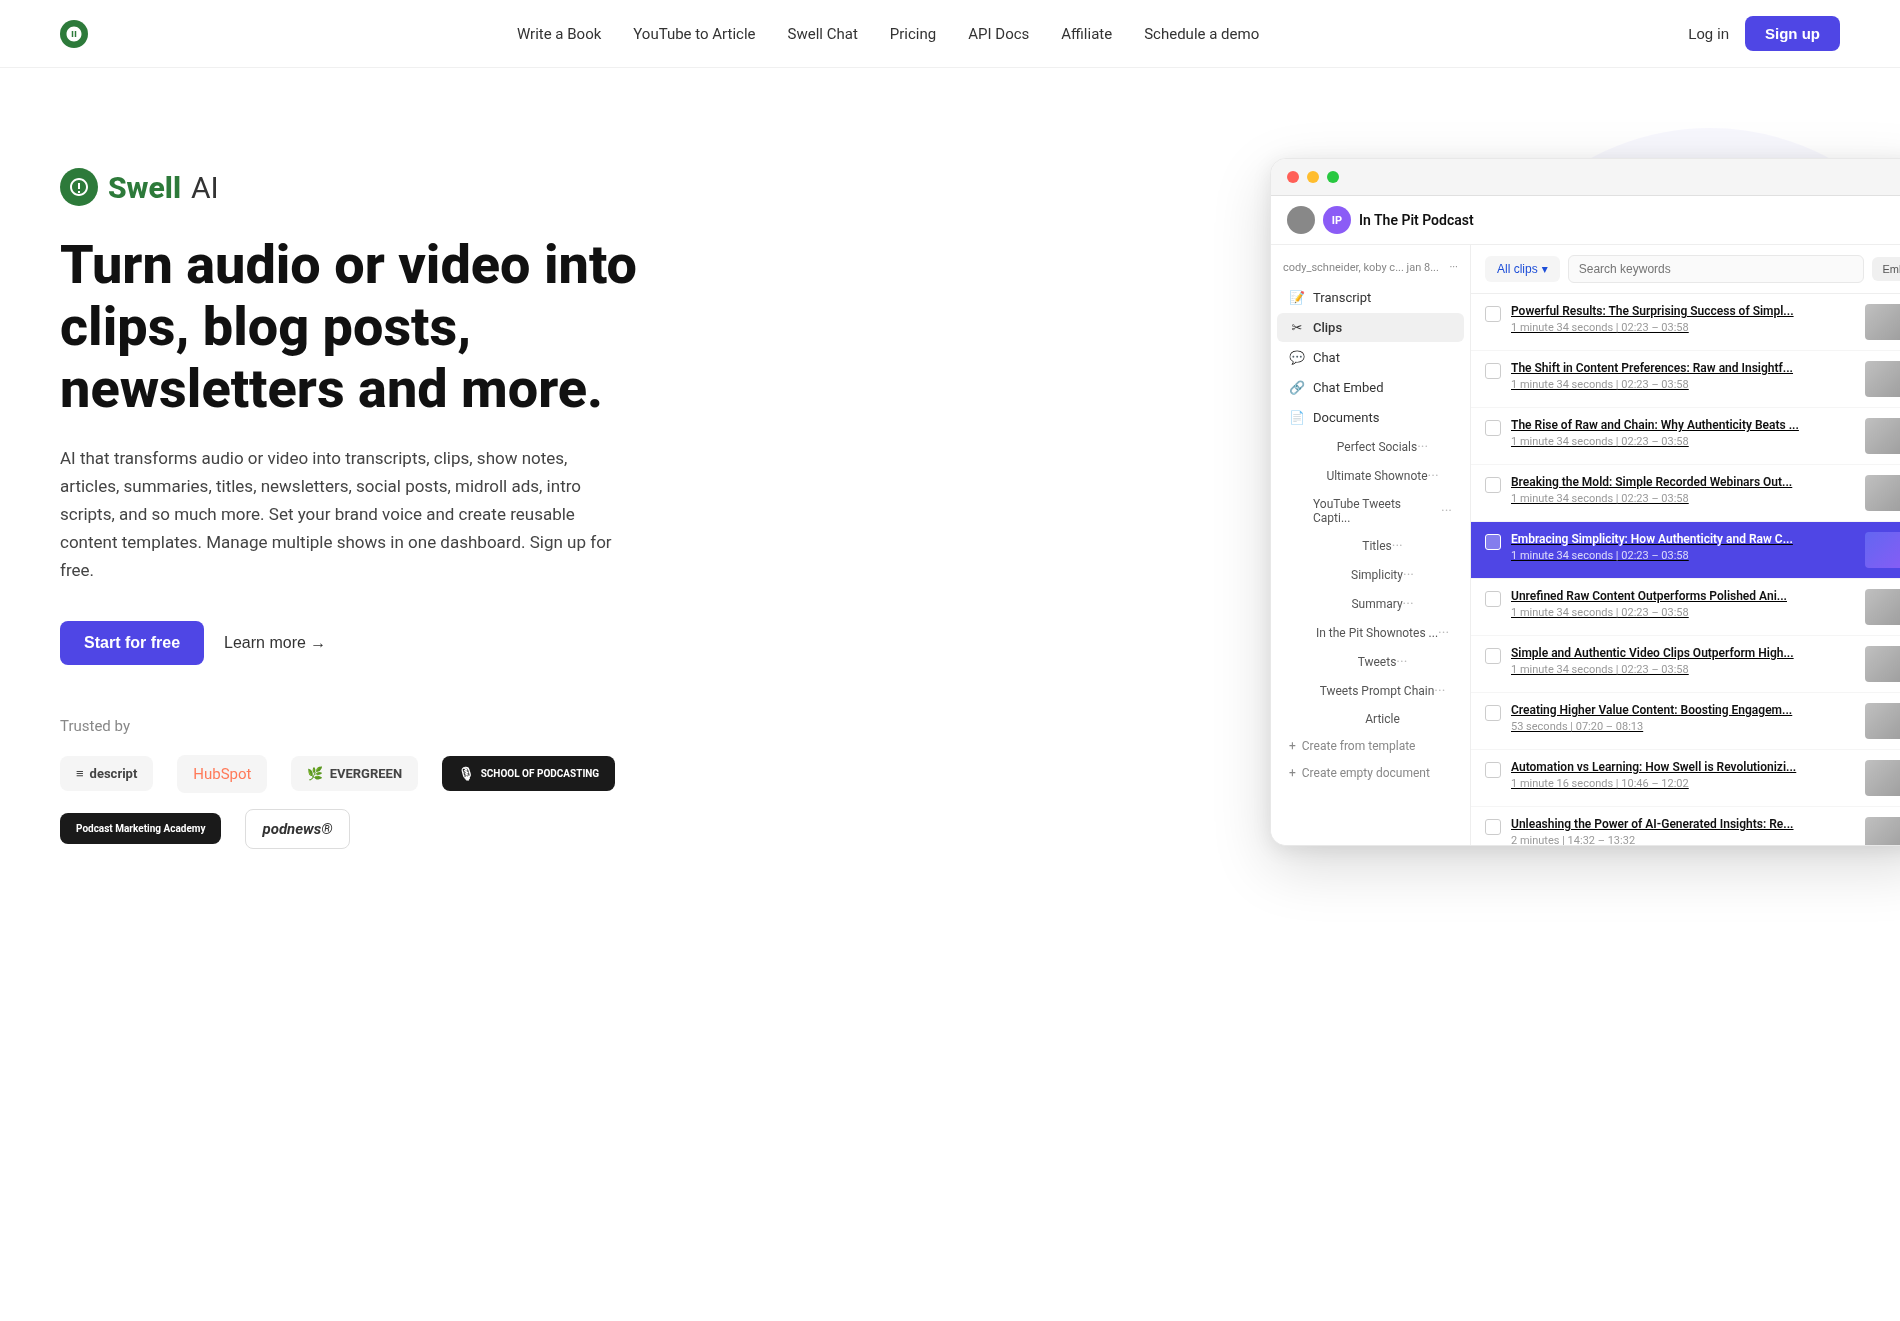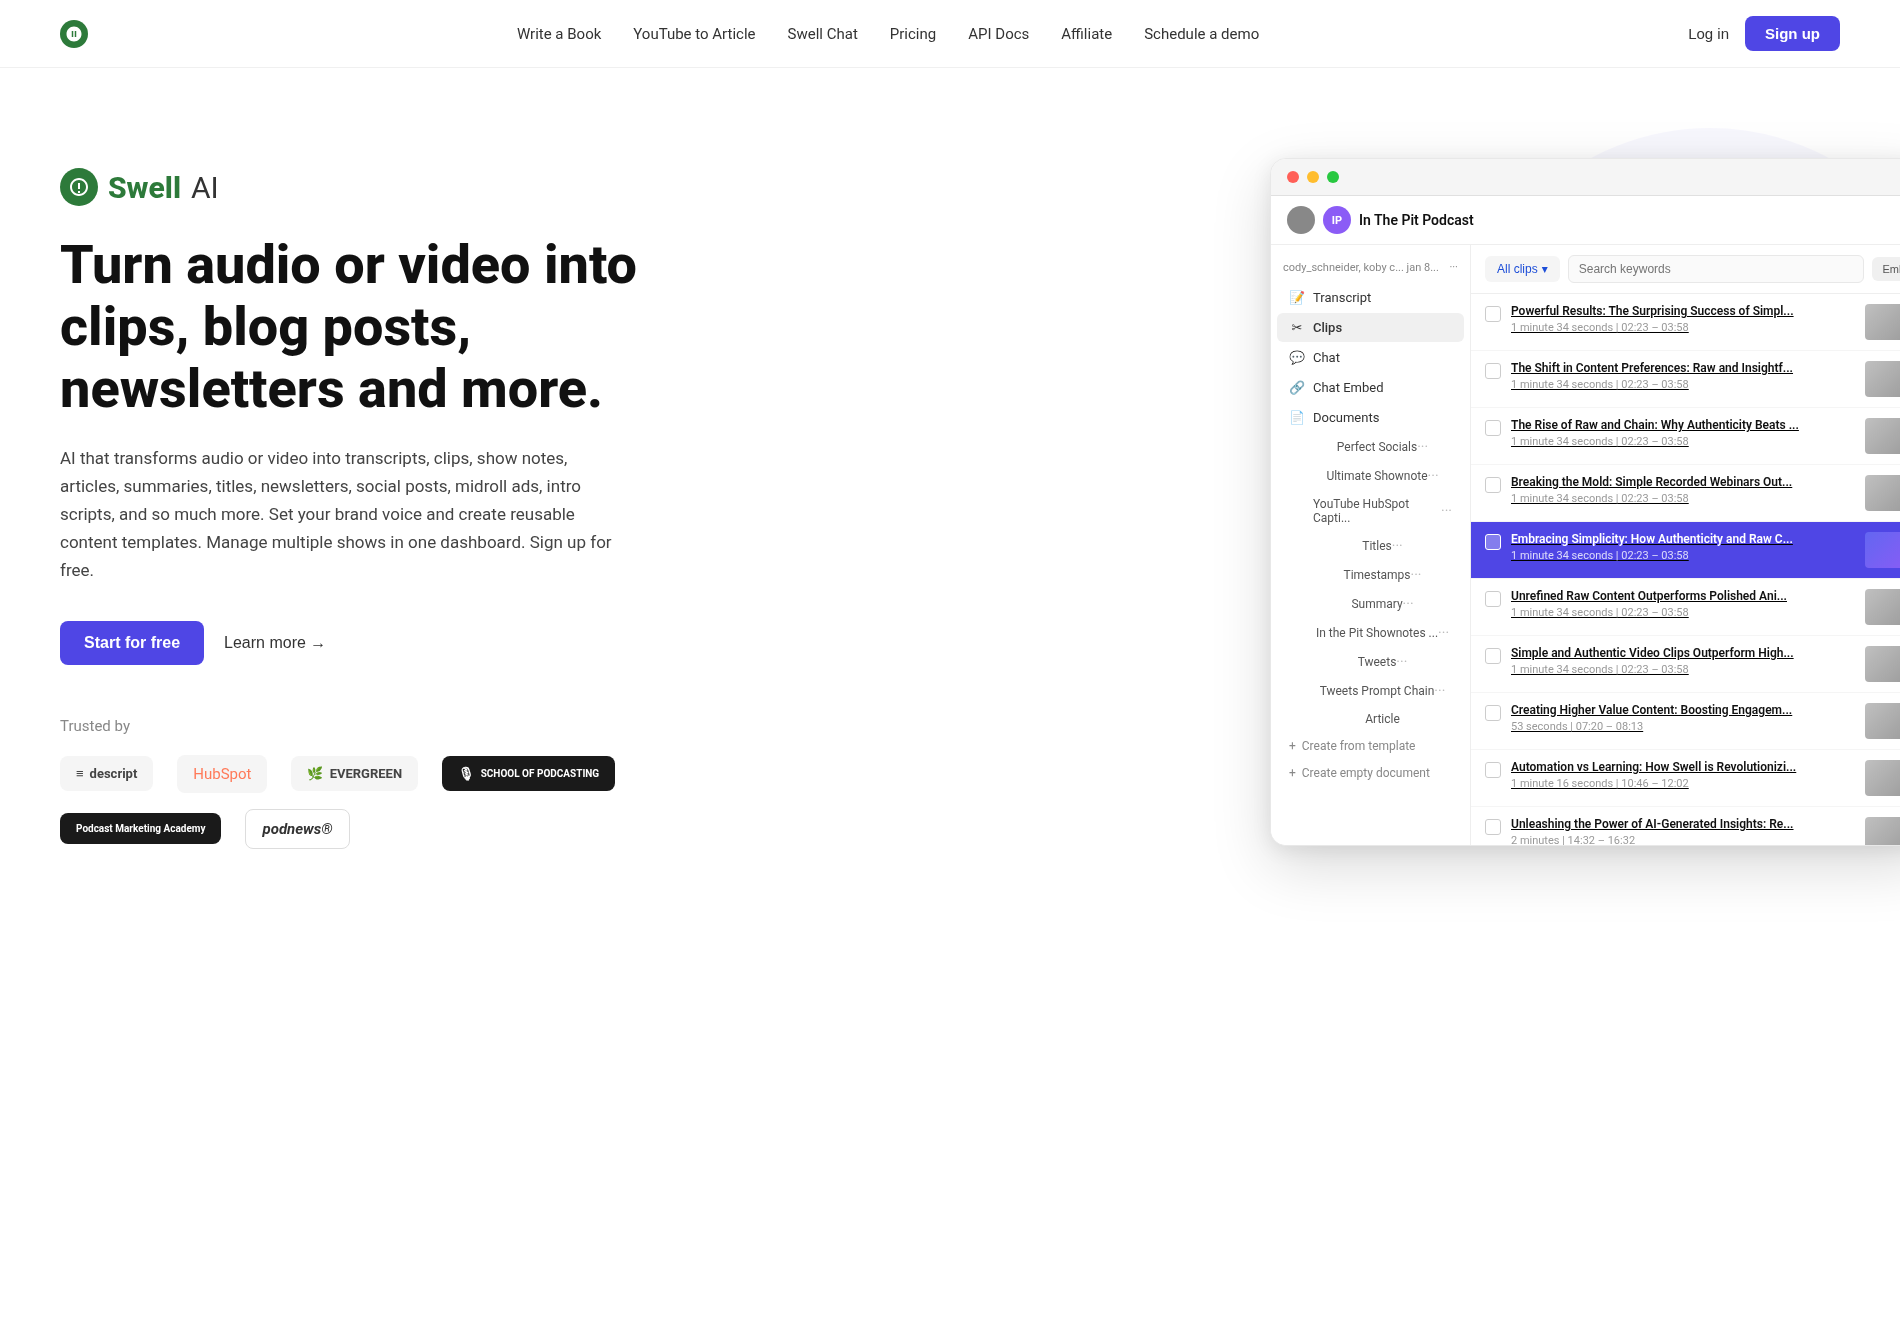--- a/index.html
+++ b/index.html
@@ -225,29 +225,29 @@
         <div class="sidebar-sub">
           <div class="sidebar-sub-item">
             <span>Perfect Socials</span>
             <span class="sidebar-sub-more">···</span>
           </div>
           <div class="sidebar-sub-item">
             <span>Ultimate Shownote</span>
             <span class="sidebar-sub-more">···</span>
           </div>
           <div class="sidebar-sub-item">
-            <span>YouTube HubSpot Capti...</span>
+            <span>YouTube Tweets Capti...</span>
             <span class="sidebar-sub-more">···</span>
           </div>
           <div class="sidebar-sub-item">
             <span>Titles</span>
             <span class="sidebar-sub-more">···</span>
           </div>
           <div class="sidebar-sub-item">
-            <span>Timestamps</span>
+            <span>Simplicity</span>
             <span class="sidebar-sub-more">···</span>
           </div>
           <div class="sidebar-sub-item">
             <span>Summary</span>
             <span class="sidebar-sub-more">···</span>
           </div>
           <div class="sidebar-sub-item">
             <span>In the Pit Shownotes ...</span>
             <span class="sidebar-sub-more">···</span>
           </div>
@@ -382,21 +382,21 @@
             </div>
             <div class="clip-thumb">
                 <div class="clip-thumb-fill"></div>
               </div>
           </div>
 
           <div class="clip-item">
             <div class="clip-cb"></div>
             <div class="clip-content">
               <div class="clip-title">Unleashing the Power of AI-Generated Insights: Re...</div>
-              <div class="clip-meta">2 minutes  |  14:32 – 16:32</div>
+              <div class="clip-meta">2 minutes  |  14:32 – 13:32</div>
             </div>
             <div class="clip-thumb">
                 <div class="clip-thumb-fill"></div>
               </div>
           </div>
         </div>
       </div>
     </div>
   </div>
 

